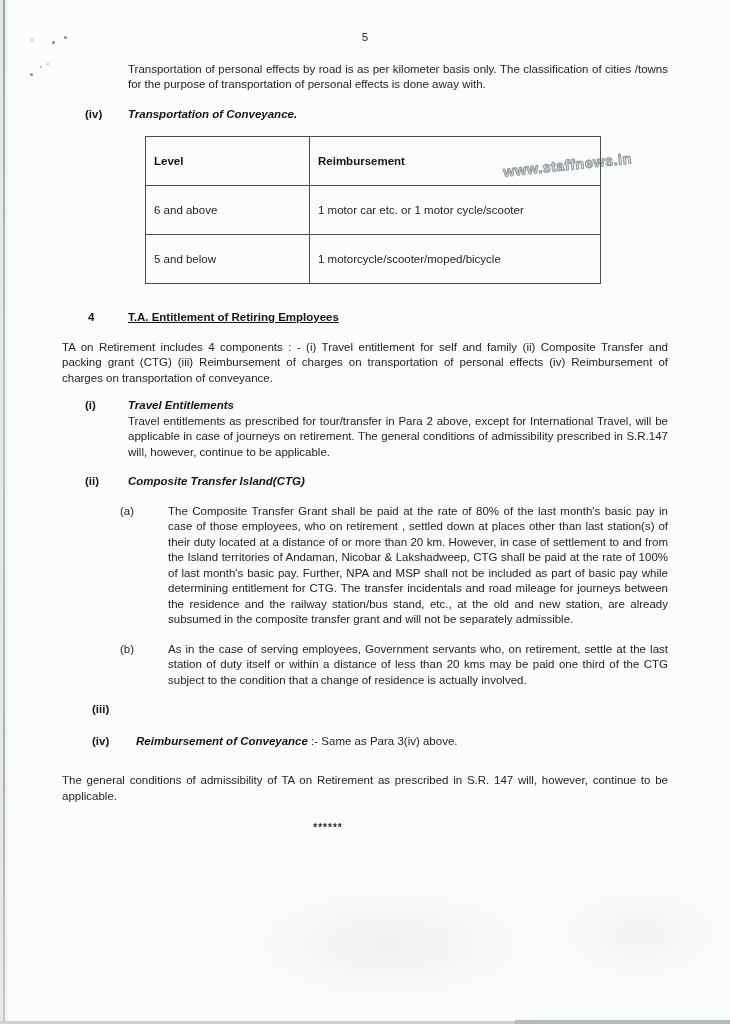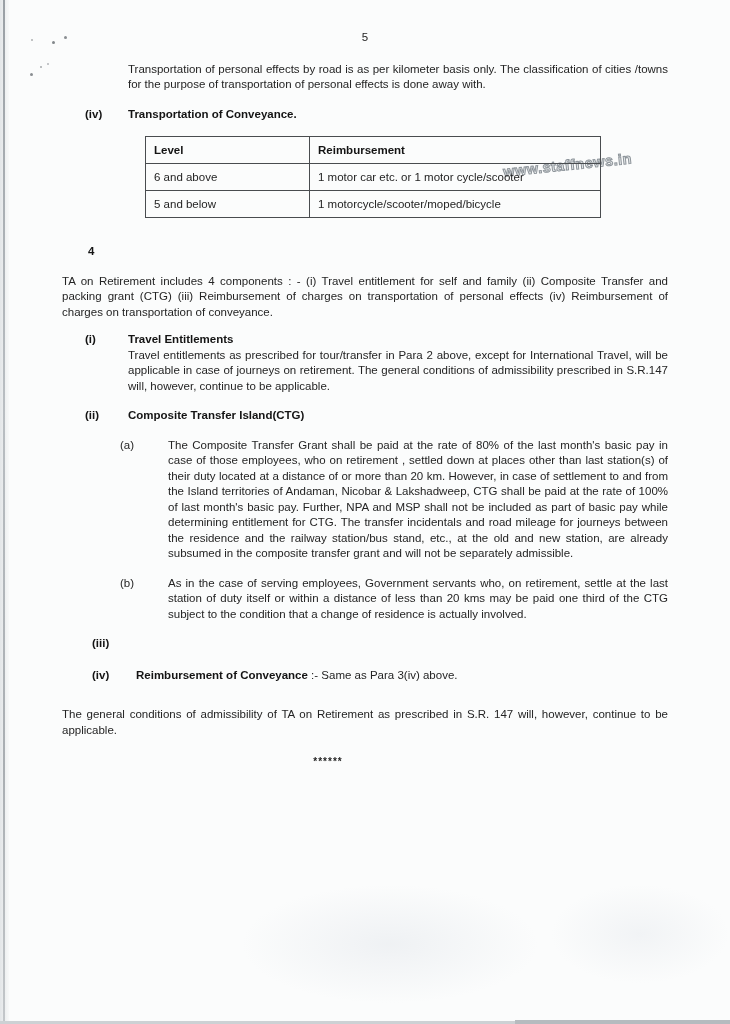--- a/index.html
+++ b/index.html
@@ -54,21 +54,21 @@
   .content {
     position: absolute; left: 62px; top: 30px; width: 606px;
   }
   .page-number { text-align: center; margin: 0 0 2px 0; }
   p { margin: 0; }
   .justify { text-align: justify; }
   .indent1 { margin-left: 66px; }
   .mt-intro { margin-top: 16px; }
   .mt-sec { margin-top: 14px; }
   .mt-big { margin-top: 26px; }
-  b, .bold { font-weight: bold; color: #141414; }
+  b, .bold { font-weight: bold; color: #141414; font-style: italic; }
 
   .li-row { display: flex; align-items: flex-start; }
   .li-label { flex: 0 0 66px; padding-left: 23px; box-sizing: border-box; font-weight: bold; color: #141414; }
   .li-label2 { flex: 0 0 74px; padding-left: 30px; box-sizing: border-box; font-weight: bold; color: #141414; }
   .li-body { flex: 1 1 auto; }
 
   .sub-row { display: flex; align-items: flex-start; margin-top: 14px; }
   .sub-label { flex: 0 0 106px; padding-left: 58px; box-sizing: border-box; }
   .sub-body { flex: 1 1 auto; }
 
@@ -77,21 +77,21 @@
   .section-title { font-weight: bold; color: #141414; text-decoration: underline; }
 
   table.conveyance {
     border-collapse: collapse;
     margin: 14px 0 0 83px;
     width: 456px;
     table-layout: fixed;
   }
   table.conveyance td, table.conveyance th {
     border: 1px solid #494c4f;
-    padding: 5px 8px;
+    padding: 16px 8px;
     font-size: 11.5px;
     line-height: 14.5px;
     text-align: left;
     vertical-align: middle;
     height: 16px;
     color: #242424;
   }
   table.conveyance th { font-weight: bold; color: #141414; }
   table.conveyance .col-level { width: 147px; }
 
@@ -157,20 +157,21 @@
       <tr>
         <td>5 and below</td>
         <td>1 motorcycle/scooter/moped/bicycle</td>
       </tr>
     </tbody>
       </table>
 
 
     <div class="section-heading">
       <span class="section-num">4</span>
+      <span class="section-title">T.A. Entitlement of  Retiring Employees</span>
     </div>
 
     <p class="justify mt-sec">TA on Retirement includes 4 components : -  (i) Travel entitlement for self and family (ii) Composite Transfer  and packing grant (CTG)  (iii)  Reimbursement of charges on transportation of personal effects (iv) Reimbursement of charges on transportation of conveyance.</p>
 
     <div class="li-row" style="margin-top:12px">
       <span class="li-label">(i)</span>
       <span class="li-body">
         <span class="bold" style="display:block">Travel Entitlements</span>
         <span class="justify" style="display:block; text-align:justify">Travel entitlements as prescribed for tour/transfer in Para 2 above, except  for International Travel,  will  be applicable in case of journeys on retirement. The general conditions of admissibility prescribed in S.R.147 will, however, continue to be applicable.</span>
       </span>

